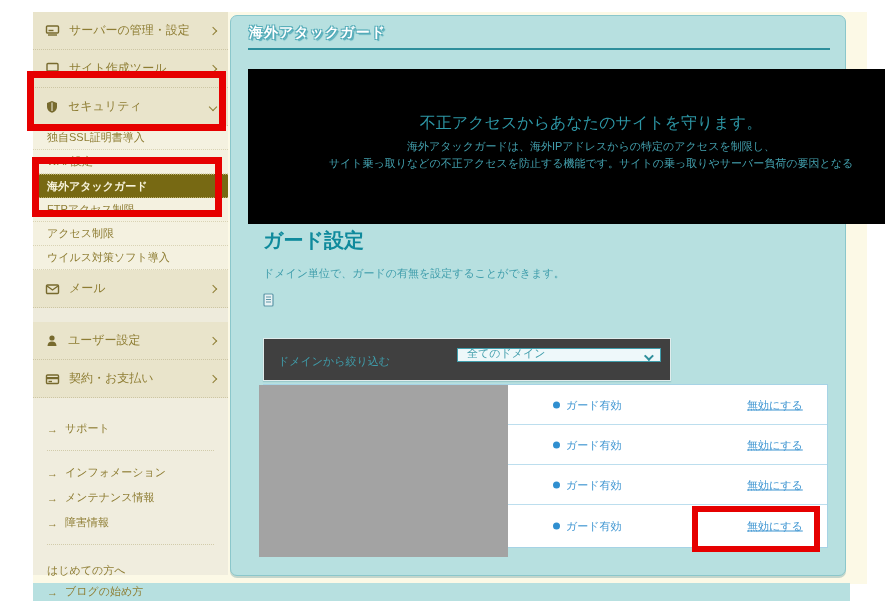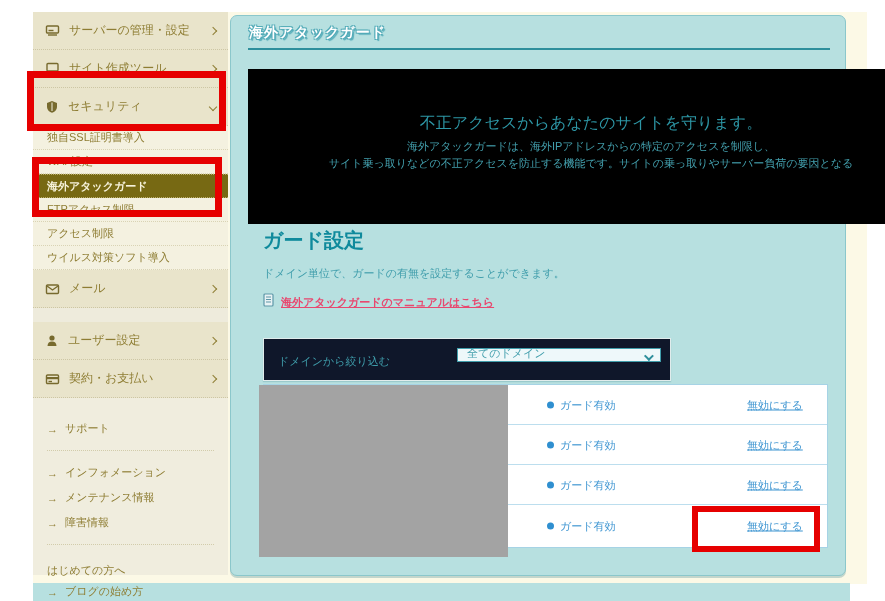--- a/index.html
+++ b/index.html
@@ -30,28 +30,28 @@
 .panel-title { position:absolute; left:18px; top:8px; font-size:14px; font-weight:bold; color:#fff; letter-spacing:1px;
   text-shadow:-1px -1px 0 #53abb8, 1px -1px 0 #53abb8, -1px 1px 0 #53abb8, 1px 1px 0 #53abb8, 2px 2px 1px #53abb8; }
 .title-rule { position:absolute; left:17px; top:32px; width:582px; height:2px; background:#2e8f9c; }
 .intro-box { position:absolute; left:17px; top:53px; width:686px; height:155px; background:#000000; }
 .intro-heading { margin-top:44px; text-align:center; font-size:16px; color:#2d97a6; }
 .intro-text { margin-top:4px; text-align:center; font-size:11px; line-height:17px; color:#43a0ae; }
 .section-heading { position:absolute; left:32px; top:211px; font-size:20px; font-weight:bold; color:#0f8a9c; }
 .section-desc { position:absolute; left:32px; top:250px; font-size:11px; color:#3f9dab; }
 .manual-row { position:absolute; left:32px; top:277px; display:flex; align-items:center; gap:6px; }
 .manual-link { font-size:11px; font-weight:bold; color:#e8486f; text-decoration:underline; cursor:pointer; }
-.filter-bar { position:absolute; left:32px; top:322px; width:408px; height:43px; background:#0f172a; border:1px solid #e0ecec; box-shadow:0 1px 1px rgba(100,160,165,.35); }
+.filter-bar { position:absolute; left:32px; top:322px; width:408px; height:43px; background:#404040; border:1px solid #e0ecec; box-shadow:0 1px 1px rgba(100,160,165,.35); }
 .filter-label { position:absolute; left:14px; top:15px; font-size:11px; color:#3f9dab; }
 .select-box { position:absolute; left:193px; top:9px; width:204px; height:14px; border:1px solid #3f9dab; background:#eef8fa; display:flex; align-items:flex-end; padding:0 9px; font-size:11px; color:#3f9dab; cursor:pointer; }
 .select-box .schev { margin-left:auto; width:7px; height:7px; border-right:2px solid #2e8f9c; border-bottom:2px solid #2e8f9c; transform:rotate(45deg) translateY(-2px); }
 .table { position:absolute; left:32px; top:368px; width:565px; height:164px; background:#fff; border:1px solid #a6d3e5; }
 .trow { position:relative; height:40px; border-bottom:1px solid #bcdeee; }
 .trow:last-child { border-bottom:none; height:41px; }
-.tstatus { position:absolute; left:283px; top:50%; transform:translateY(-50%); font-size:11px; color:#3f96d2; display:flex; align-items:center; gap:6px;justify-content:space-between; }
+.tstatus { position:absolute; left:289px; top:50%; transform:translateY(-50%); font-size:11px; color:#3f96d2; display:flex; align-items:center; gap:6px;justify-content:space-between; }
 .tdot { width:7px; height:7px; border-radius:50%; background:#2f8fd0; }
 .taction { position:absolute; left:483px; top:50%; transform:translateY(-50%); font-size:11px; color:#3f96d2; text-decoration:underline; cursor:pointer; }
 .censor { position:absolute; left:259px; top:385px; width:249px; height:172px; background:#a3a3a3; z-index:10; }
 
 
 .redbox { position:absolute; border:7px solid #e60000; z-index:50; background:transparent; }
 .redbox1 { left:27px; top:71px; width:199px; height:60px; }
 .redbox2 { left:32px; top:157px; width:190px; height:60px; }
 .redbox3 { left:692px; top:506px; width:128px; height:46px; border-width:6px; }
 
@@ -191,21 +191,20 @@
 
     <div class="manual-row">
       <span>
         <svg width="12" height="14" viewBox="0 0 12 14">
             <rect x="1" y="1" width="9" height="12" rx="1" fill="#e8f2f4" stroke="#5e97a8" stroke-width="1.2"></rect>
             <line x1="3" y1="4" x2="8" y2="4" stroke="#5e97a8"></line>
             <line x1="3" y1="6.5" x2="8" y2="6.5" stroke="#5e97a8"></line>
             <line x1="3" y1="9" x2="8" y2="9" stroke="#5e97a8"></line>
           </svg>
       </span>
-      <span class="manual-link">海外アタックガードのマニュアルはこちら</span>
     </div>
 
     <div class="filter-bar">
       <span class="filter-label">ドメインから絞り込む</span>
       <div class="select-box">
         <span>全てのドメイン</span>
         <span class="schev"></span>
       </div>
     </div>
 

